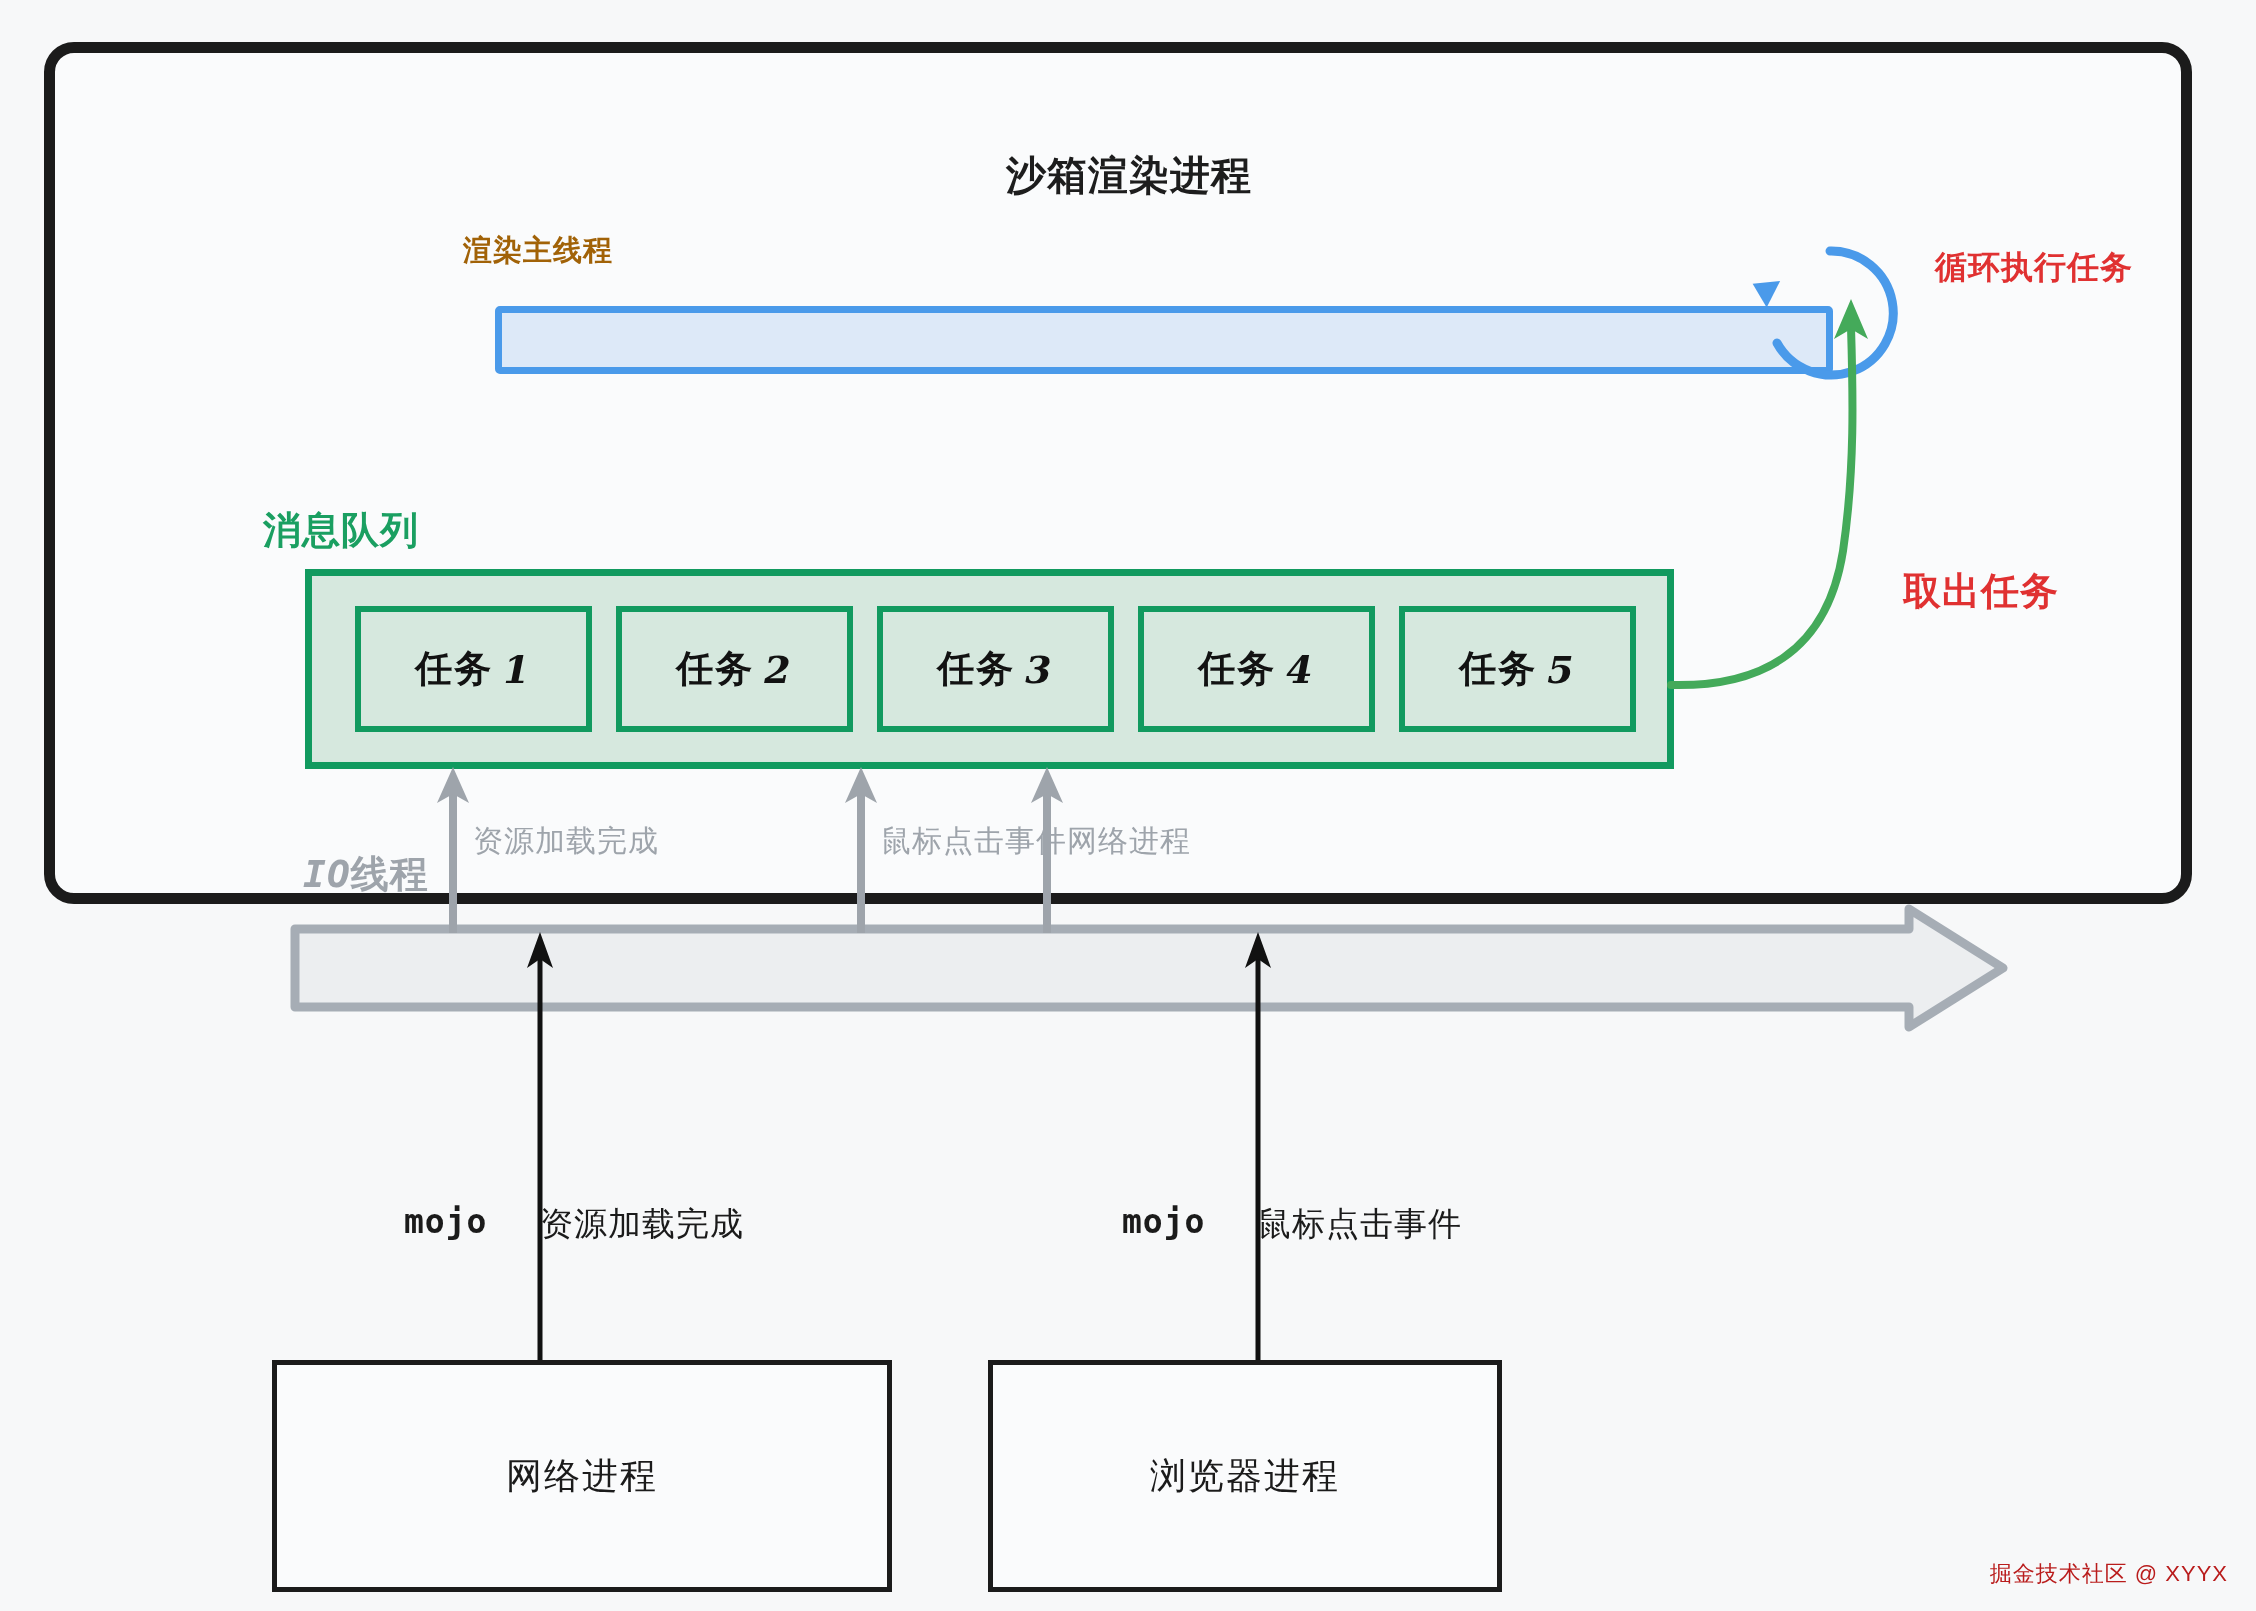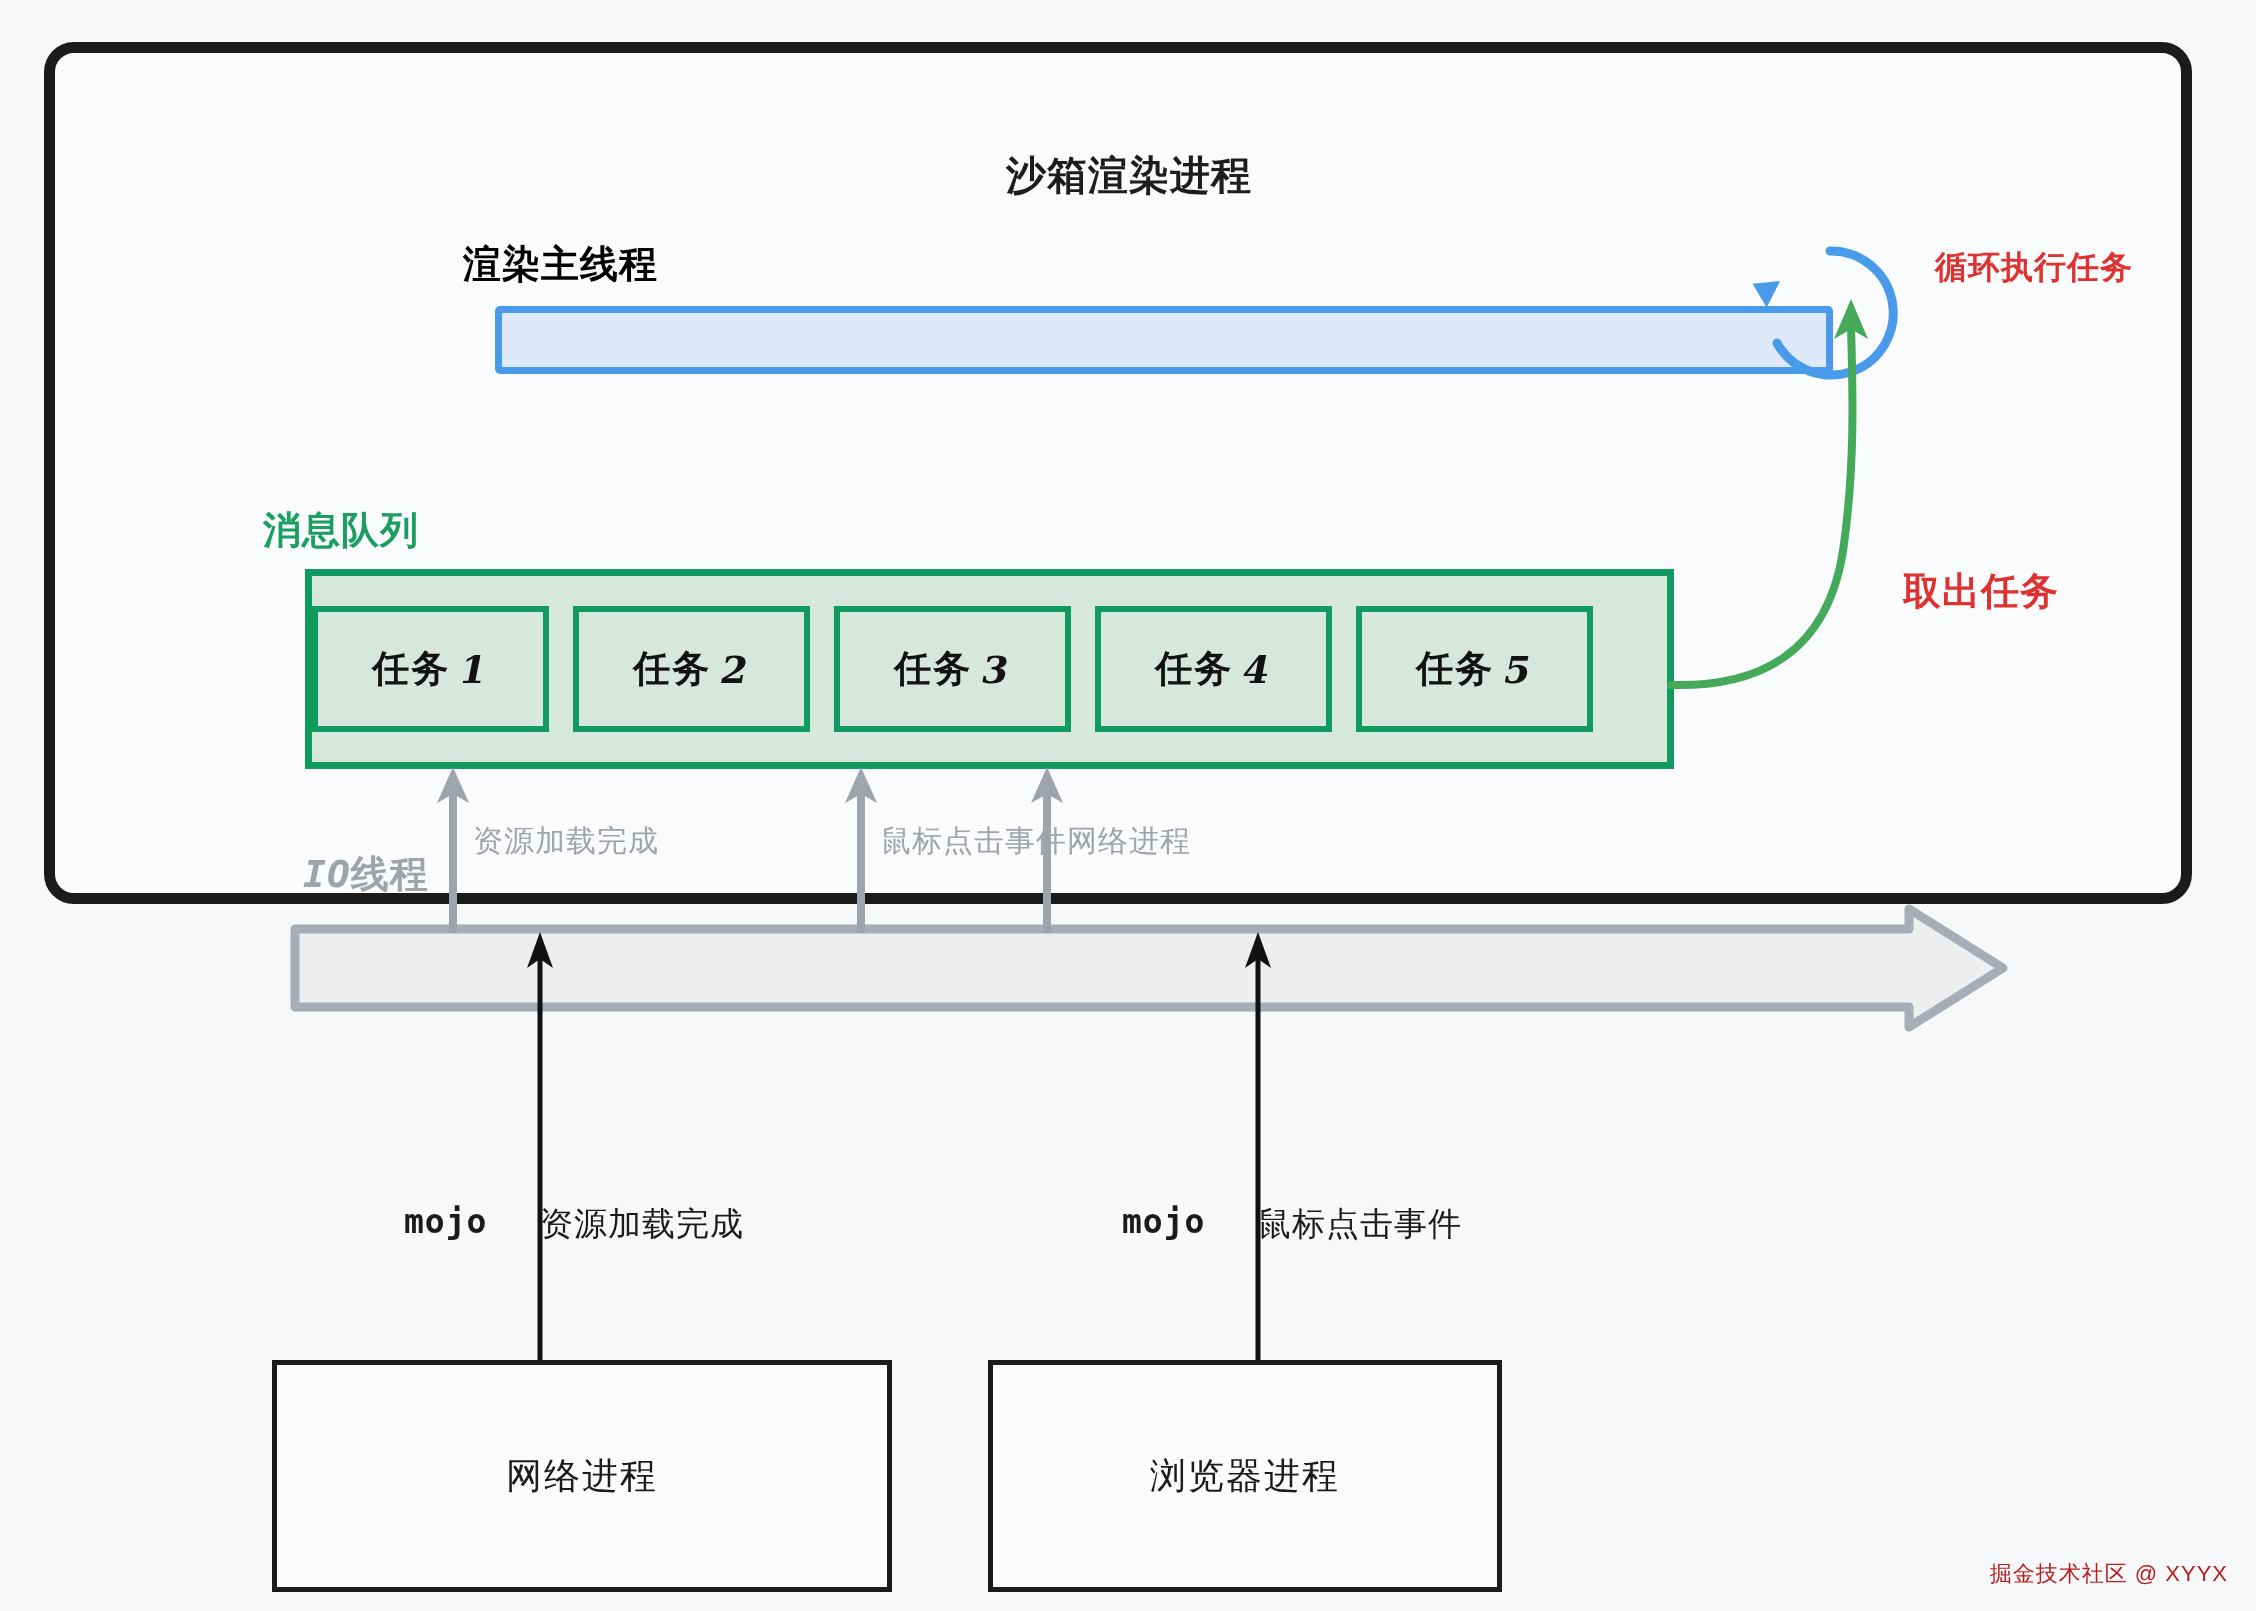--- a/index.html
+++ b/index.html
@@ -38,24 +38,24 @@
     font-size: 40px;
     font-weight: 700;
     color: #1d1d1d;
     letter-spacing: 1px;
   }
 
   
   #render-thread-label {
     position: absolute;
     left: 408px;
-    top: 186px;
-    font-size: 38px;
-    font-weight: 700;
-    color: #000000;
+    top: 178px;
+    font-size: 29px;
+    font-weight: 700;
+    color: #a16207;
     letter-spacing: 1px;
   }
   #render-thread-bar {
     position: absolute;
     left: 440px;
     top: 253px;
     width: 1338px;
     height: 68px;
     background: #dde9f8;
     border: 7px solid #4a9aea;
@@ -97,20 +97,21 @@
     position: absolute;
     left: 250px;
     top: 516px;
     width: 1369px;
     height: 200px;
     background: #d6e8de;
     border: 7px solid #119a5f;
     box-sizing: border-box;
     display: flex;
     align-items: center;
+    padding-left: 43px;
     gap: 24px;
   }
   .task-box {
     width: 237px;
     height: 126px;
     background: #d6e8de;
     border: 6px solid #119a5f;
     box-sizing: border-box;
     display: flex;
     align-items: center;

